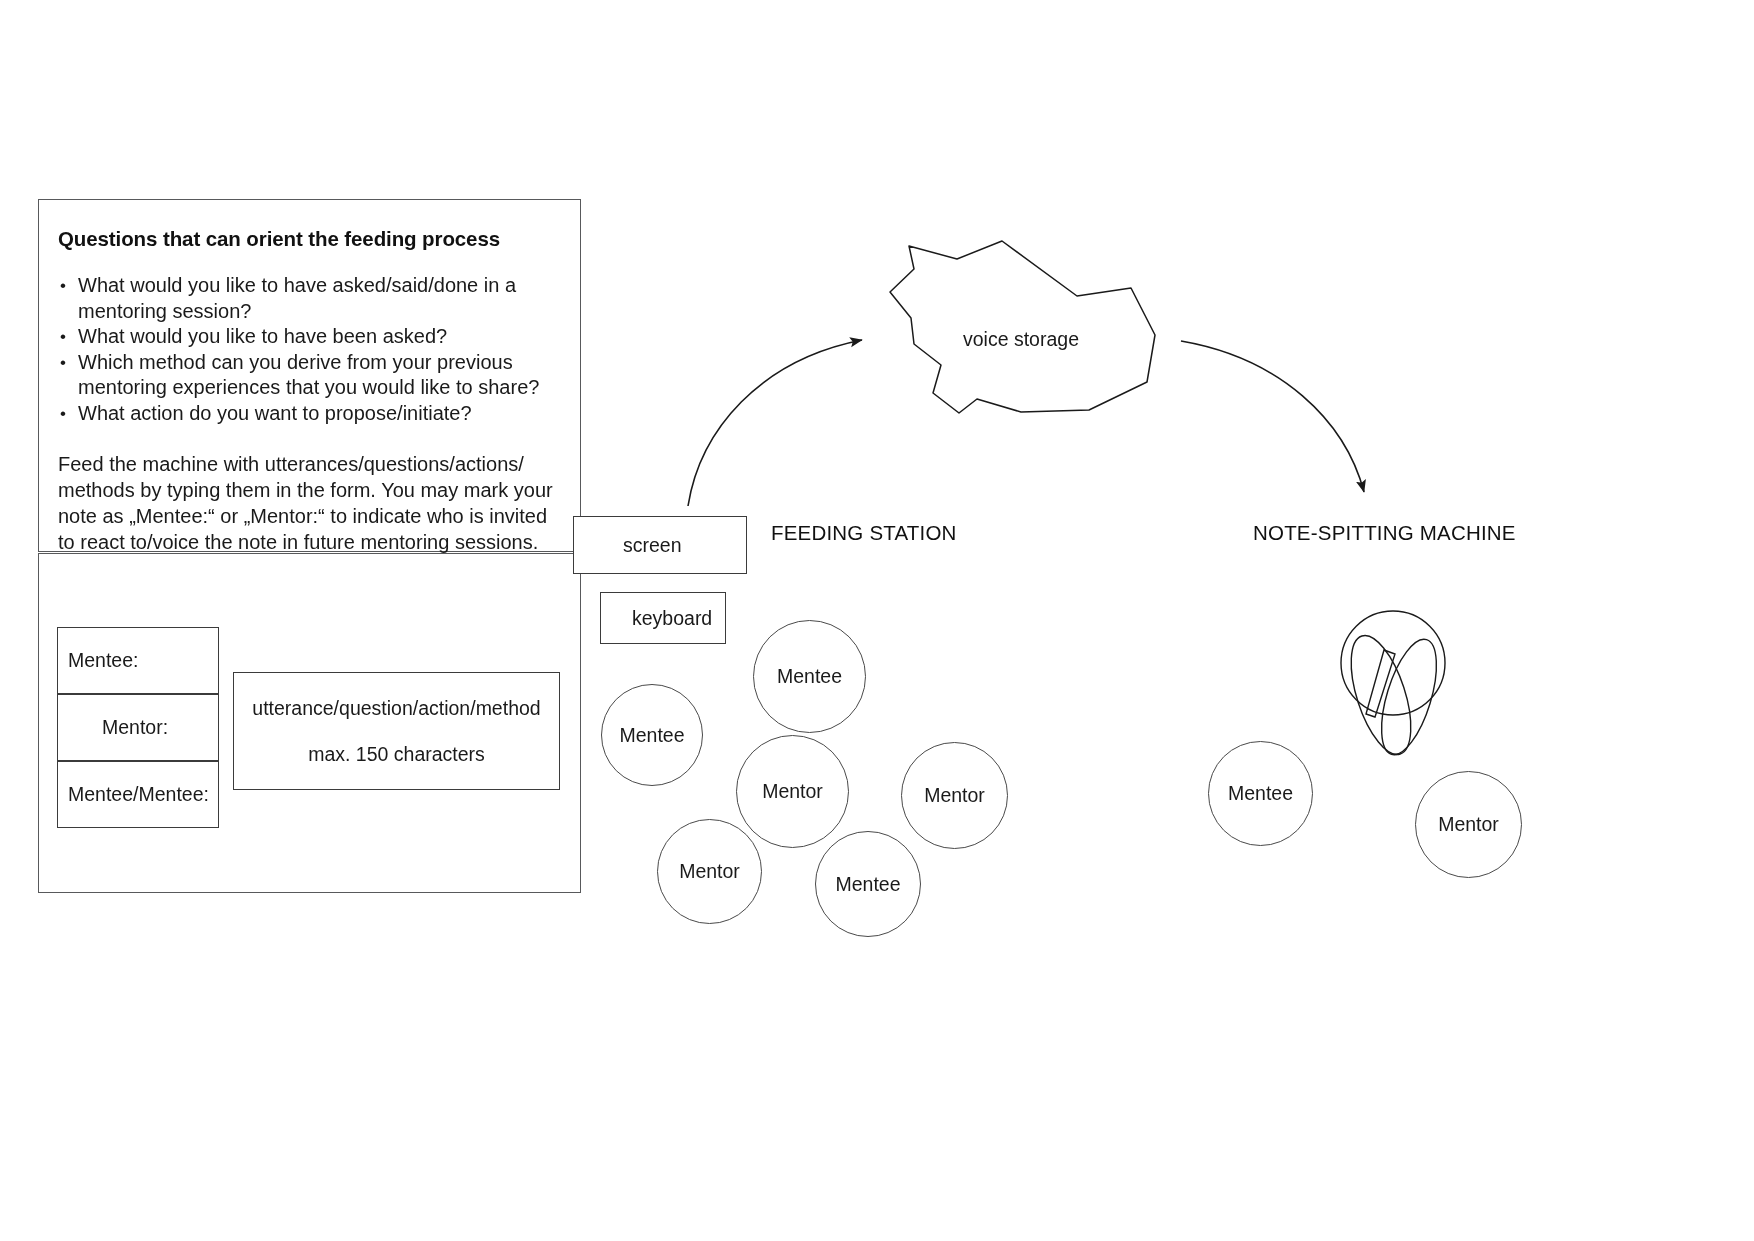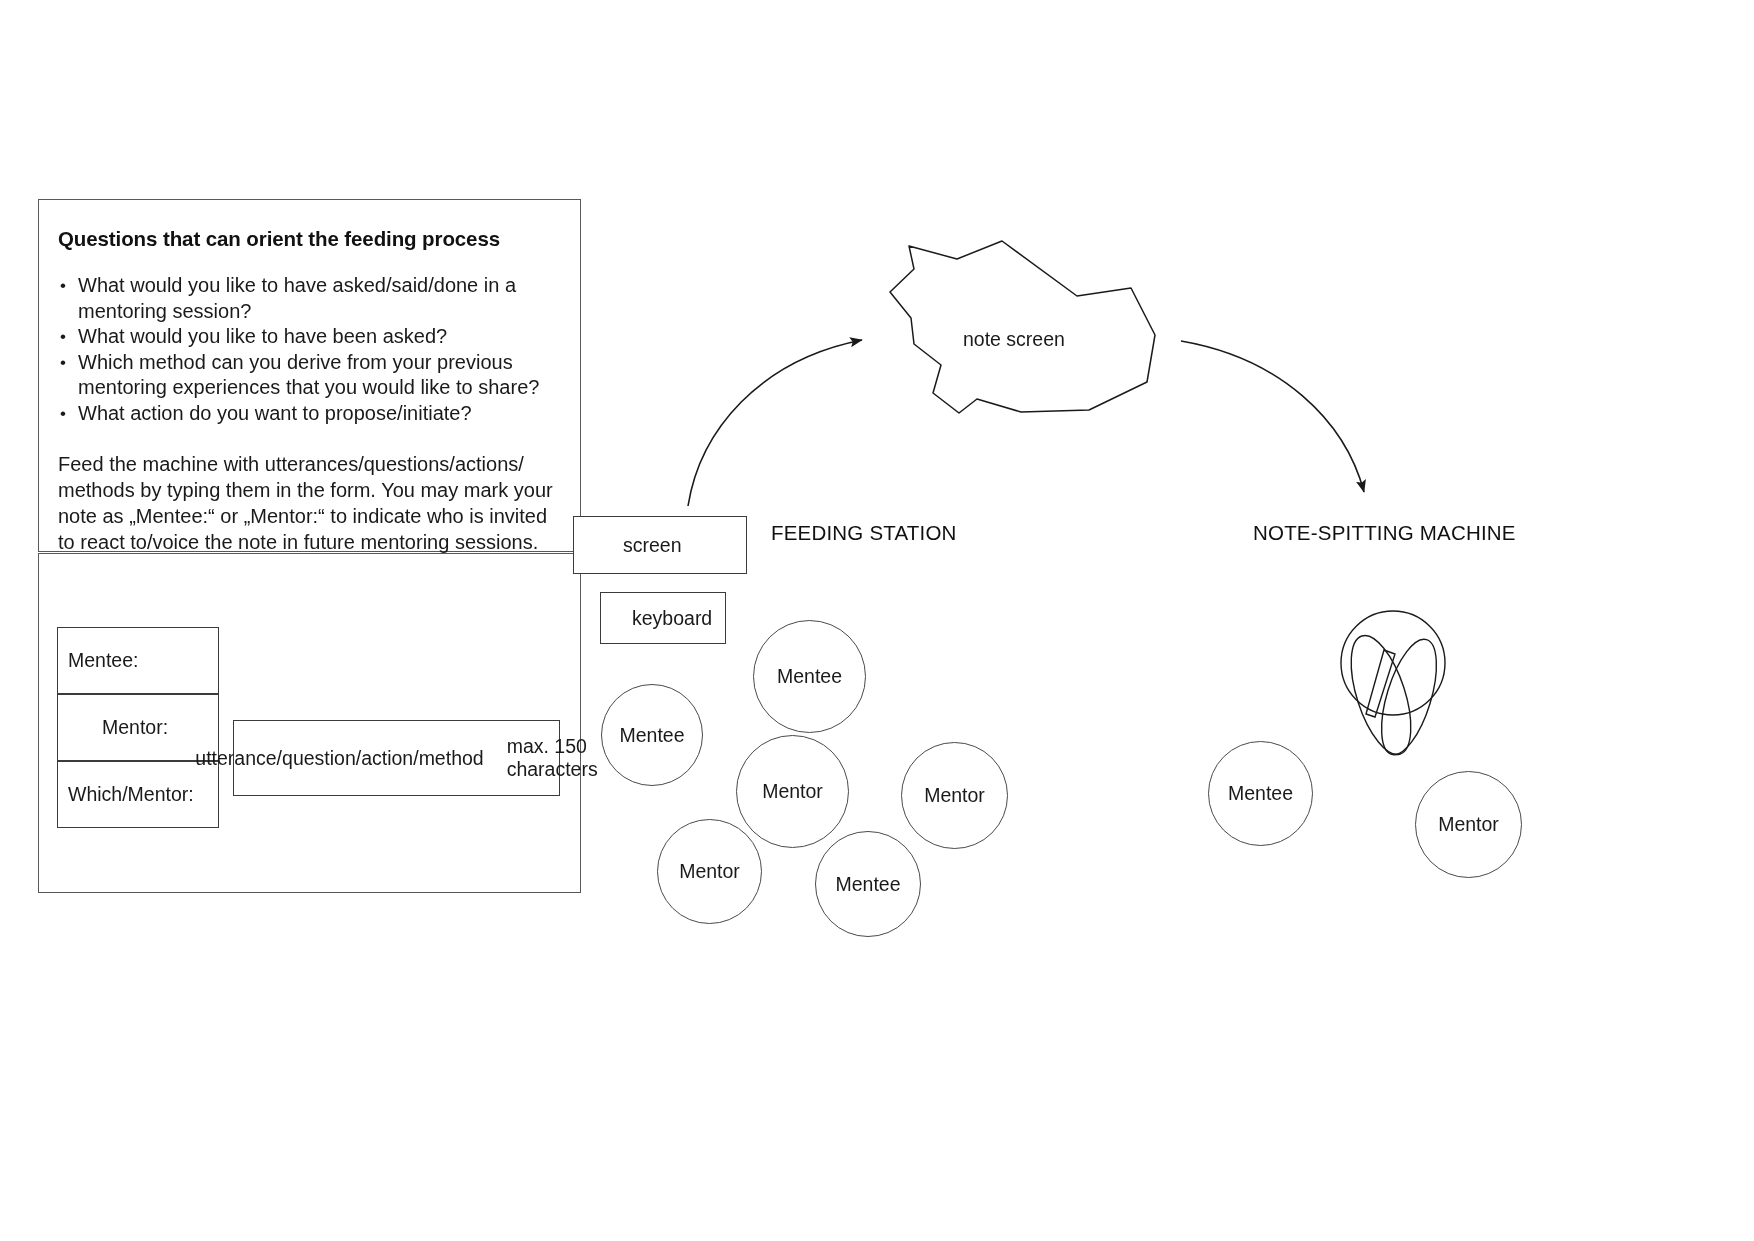--- a/index.html
+++ b/index.html
@@ -104,29 +104,29 @@
   }
   #tag-mentee  { top: 627px; }
   #tag-mentor  { top: 694px; padding-left: 44px; }
   #tag-both    { top: 761px; }
 
   #note-field {
     position: absolute;
     left: 233px;
     top: 672px;
     width: 327px;
-    height: 76px;
-    border: 1.4px solid #3b3b3b;
-    background: #ffffff;
-    box-sizing: border-box;
-    display: flex;
+    height: 118px;
+    border: 1.4px solid #3b3b3b;
+    background: #ffffff;
+    box-sizing: border-box;
+    display: flex;
+    flex-direction: column;
     align-items: center;
     justify-content: center;
     gap: 23px;
-    margin-top: 48px;
   }
   #note-field .nf-line { font-size: 19.5px; }
 
   
   #screen-box {
     left: 561px;
     top: 516px;
     width: 174px;
     height: 58px;
     display: flex;
@@ -215,39 +215,39 @@
 
   <div class="box" id="form-panel"></div>
 
   <div class="tagbox" id="tag-mentee">
     <span>Mentee:</span>
   </div>
   <div class="tagbox" id="tag-mentor">
     <span>Mentor:</span>
   </div>
   <div class="tagbox" id="tag-both">
-    <span>Which/Mentor:</span>
+    <span>Mentee/Mentee:</span>
   </div>
 
   <div id="note-field">
     <div class="nf-line">utterance/question/action/method</div>
     <div class="nf-line">max. 150 characters</div>
   </div>
 
   <div class="thinbox" id="screen-box">
     <span>screen</span>
   </div>
   <div class="thinbox" id="keyboard-box">
     <span>keyboard</span>
   </div>
 
   <div class="section-heading" id="heading-feeding">FEEDING STATION</div>
   <div class="section-heading" id="heading-spitting">NOTE-SPITTING MACHINE</div>
 
-  <div id="storage-label">note screen</div>
+  <div id="storage-label">voice storage</div>
 
   <svg id="vector-layer" viewBox="0 0 1754 1241">
     <defs>
       <marker id="arrowhead" markerWidth="9" markerHeight="9" refX="7.5" refY="3.2" orient="auto" markerUnits="strokeWidth">
         <path d="M0,0 L8,3.2 L0,6.4 L1.6,3.2 z" fill="#1a1a1a"></path>
       </marker>
     </defs>
 
     <polygon points="1002,241 1077,296 1131,288 1155,335 1147,382 1089,410 1021,412 977,399 959,413 933,393 941,365 914,344 911,318 890,292 914,269 909,246 957,259" fill="none" stroke="#1a1a1a" stroke-width="1.5" stroke-linejoin="round"></polygon>
 

